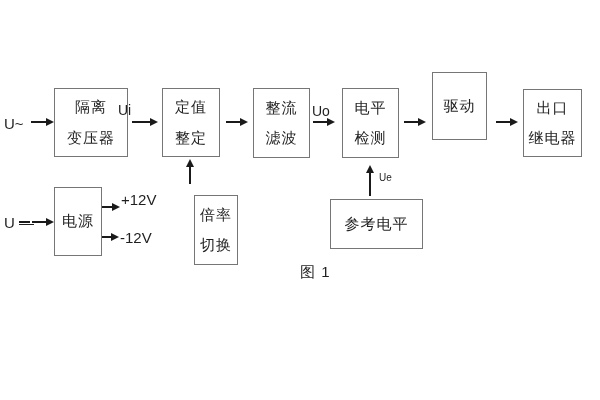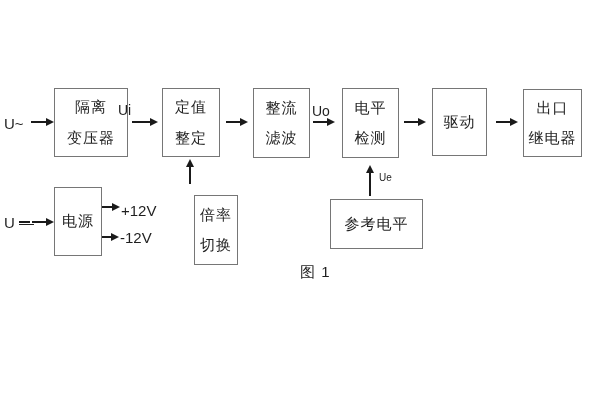--- a/index.html
+++ b/index.html
@@ -13,34 +13,34 @@
     border:1px solid #767676; background:#ffffff;
     display:flex; flex-direction:column; align-items:center; justify-content:center;
     row-gap:14px; font-size:15px; line-height:1.1; color:#1f1f1f;
     letter-spacing:1px; text-align:center; white-space:nowrap;
   }
   
   #b-transformer { left:54px;  top:88px;  width:74px; height:69px; }
   #b-setting     { left:162px; top:88px;  width:58px; height:69px; }
   #b-rectifier   { left:253px; top:88px;  width:57px; height:70px; }
   #b-level       { left:342px; top:88px;  width:57px; height:70px; }
-  #b-drive       { left:432px; top:88px;  width:55px; height:68px; }
+  #b-drive       { left:432px; top:72px;  width:55px; height:68px; }
   #b-relay       { left:523px; top:89px;  width:59px; height:68px; }
   
   #b-power       { left:54px;  top:187px; width:48px; height:69px; }
   #b-ratio       { left:162px; top:195px; width:44px; height:70px;margin-left:32px; }
   #b-reference   { left:330px; top:199px; width:93px; height:50px; }
 
   .lbl { position:absolute; white-space:nowrap; color:#1f1f1f; }
   #lbl-uac  { left:4px;   top:115px; font-size:15px; }
   #lbl-udc  { left:4px;   top:214px; font-size:15px; }
   #lbl-ui   { left:118px; top:102px; font-size:14px; }
   #lbl-uo   { left:312px; top:103px; font-size:14px; }
   #lbl-ue   { left:379px; top:172px; font-size:10px; }
-  #lbl-p12  { left:121px; top:202px; font-size:15px; }
+  #lbl-p12  { left:121px; top:191px; font-size:15px; }
   #lbl-m12  { left:120px; top:229px; font-size:15px; }
   #caption  { left:300px; top:263px; font-size:15px; letter-spacing:1px;text-align:right; }
 
   
   .ln { position:absolute; background:#1a1a1a; }
   .ar-r { height:1.5px; }
   .ar-r::after {
     content:""; position:absolute; right:-8px; top:-3.2px; width:0; height:0;
     border-left:8px solid #1a1a1a; border-top:4px solid transparent; border-bottom:4px solid transparent;
   }

